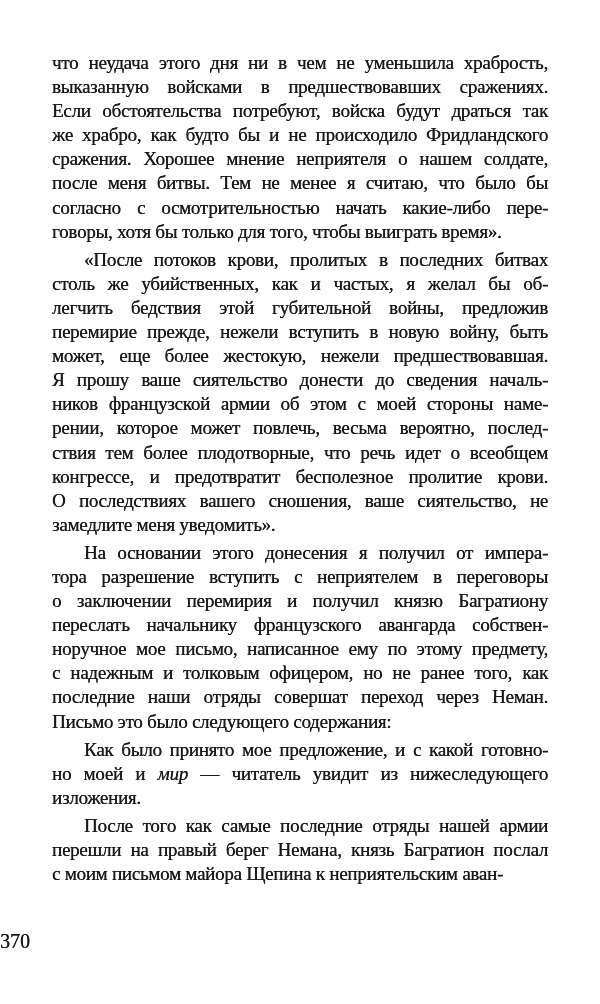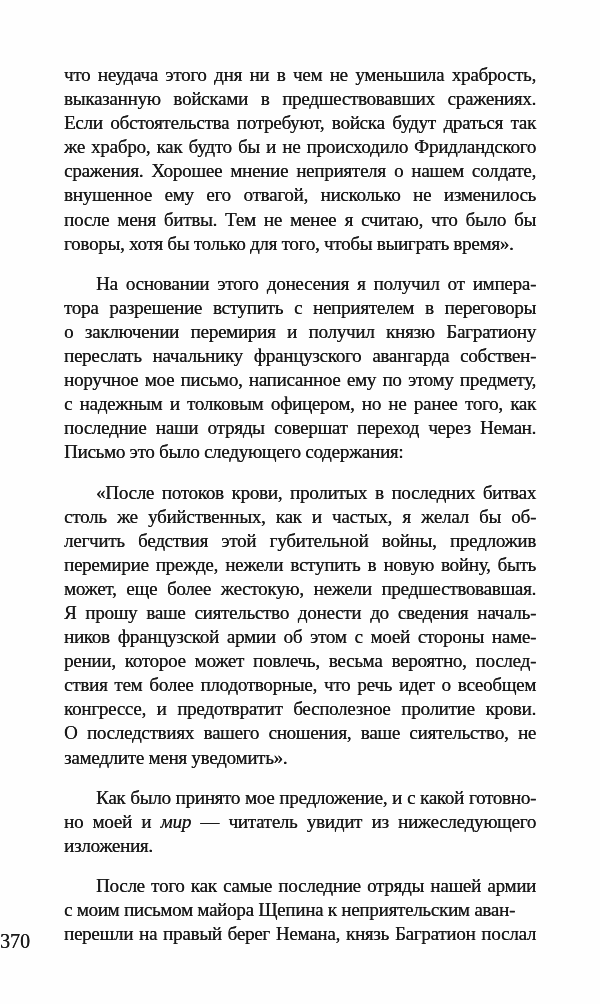--- a/index.html
+++ b/index.html
@@ -19,21 +19,21 @@
   .text-block {
     position: absolute;
     top: 47px;
     left: 48px;
     width: 504px;
     font-size: 19px;
     line-height: 24.1px;
     text-shadow: 0.25px 0 0 currentColor; 
     letter-spacing: -0.25px;
   }
-  .para { margin: 16px; padding: 0; }
+  .para { margin: 4px; padding: 0; }
   .line {
     text-align: justify;
     text-align-last: justify;
     white-space: normal;
   }
   .line.last {
     text-align: right;
     text-align-last: left;
   }
   .para.indent .line.first {
@@ -54,53 +54,53 @@
 <body>
 
 <div class="book-page">
   <div class="text-block">
       <div class="para">
         <div class="line first">что неудача этого дня ни в чем не уменьшила храбрость,</div>
         <div class="line">выказанную войсками в предшествовавших сражениях.</div>
         <div class="line">Если обстоятельства потребуют, войска будут драться так</div>
         <div class="line">же храбро, как будто бы и не происходило Фридландского</div>
         <div class="line">сражения. Хорошее мнение неприятеля о нашем солдате,</div>
-        <div class="line">внушенное ему его отвагой, нисколько не изменилось</div>
         <div class="line">после меня битвы. Тем не менее я считаю, что было бы</div>
+        <div class="line">согласно с осмотрительностью начать какие-либо пере-</div>
         <div class="line last">говоры, хотя бы только для того, чтобы выиграть время».</div>
-      </div>
-      <div class="para indent">
-        <div class="line first">На основании этого донесения я получил от импера-</div>
-        <div class="line">тора разрешение вступить с неприятелем в переговоры</div>
-        <div class="line">о заключении перемирия и получил князю Багратиону</div>
-        <div class="line">переслать начальнику французского авангарда собствен-</div>
-        <div class="line">норучное мое письмо, написанное ему по этому предмету,</div>
-        <div class="line">с надежным и толковым офицером, но не ранее того, как</div>
-        <div class="line">последние наши отряды совершат переход через Неман.</div>
-        <div class="line last">Письмо это было следующего содержания:</div>
       </div>
       <div class="para indent">
         <div class="line first">«После потоков крови, пролитых в последних битвах</div>
         <div class="line">столь же убийственных, как и частых, я желал бы об-</div>
         <div class="line">легчить бедствия этой губительной войны, предложив</div>
         <div class="line">перемирие прежде, нежели вступить в новую войну, быть</div>
         <div class="line">может, еще более жестокую, нежели предшествовавшая.</div>
         <div class="line">Я прошу ваше сиятельство донести до сведения началь-</div>
         <div class="line">ников французской армии об этом с моей стороны наме-</div>
         <div class="line">рении, которое может повлечь, весьма вероятно, послед-</div>
         <div class="line">ствия тем более плодотворные, что речь идет о всеобщем</div>
         <div class="line">конгрессе, и предотвратит бесполезное пролитие крови.</div>
         <div class="line">О последствиях вашего сношения, ваше сиятельство, не</div>
         <div class="line last">замедлите меня уведомить».</div>
       </div>
       <div class="para indent">
+        <div class="line first">На основании этого донесения я получил от импера-</div>
+        <div class="line">тора разрешение вступить с неприятелем в переговоры</div>
+        <div class="line">о заключении перемирия и получил князю Багратиону</div>
+        <div class="line">переслать начальнику французского авангарда собствен-</div>
+        <div class="line">норучное мое письмо, написанное ему по этому предмету,</div>
+        <div class="line">с надежным и толковым офицером, но не ранее того, как</div>
+        <div class="line">последние наши отряды совершат переход через Неман.</div>
+        <div class="line last">Письмо это было следующего содержания:</div>
+      </div>
+      <div class="para indent">
         <div class="line first">Как было принято мое предложение, и с какой готовно-</div>
         <div class="line"><span>но моей и </span><span class="it">мир</span><span> — читатель увидит из нижеследующего</span></div>
         <div class="line last">изложения.</div>
       </div>
       <div class="para indent">
         <div class="line first">После того как самые последние отряды нашей армии</div>
+        <div class="line">перешли на правый берег Немана, князь Багратион послал</div>
         <div class="line last">с моим письмом майора Щепина к неприятельским аван-</div>
-        <div class="line">перешли на правый берег Немана, князь Багратион послал</div>
       </div>
     </div>
   <div class="folio">370</div>
 </div>
 
 </body></html>

